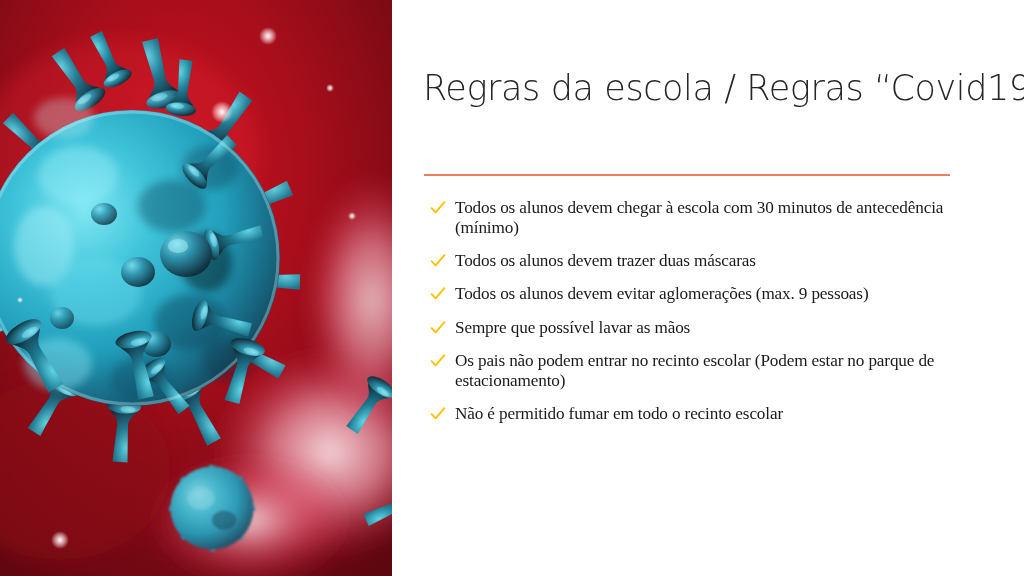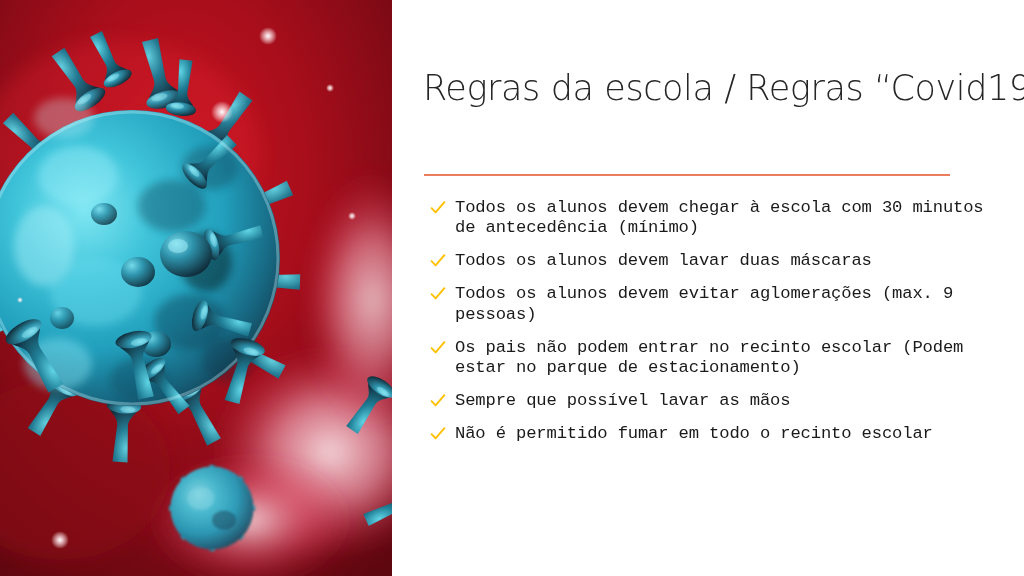--- a/index.html
+++ b/index.html
@@ -82,21 +82,21 @@
     list-style: none;
     margin: 0;
     padding: 0;
   }
 
   .bullet {
     position: relative;
     padding-left: 27px;
     margin-bottom: 13px;
     color: #1a1a1a;
-    font-family: Liberation Mono, monospace;
+    font-family: Liberation Serif, serif;
     font-size: 17.2px;
     font-weight: 400;
     line-height: 1.17;
     letter-spacing: -0.15px;
   }
 
   .bullet:last-child {
     margin-bottom: 10px;
   }
 
@@ -295,43 +295,43 @@
         <svg class="check-icon" viewBox="0 0 16 16">
           <path d="M1.6 8.2 L5.6 12.4 L14.4 2.2" fill="none" stroke="#FFC000" stroke-width="1.9" stroke-linecap="round" stroke-linejoin="round"></path>
         </svg>
         <span class="bullet-text">Todos os alunos devem chegar à escola com 30 minutos de antecedência (mínimo)</span>
       </li>
 
       <li class="bullet">
         <svg class="check-icon" viewBox="0 0 16 16">
           <path d="M1.6 8.2 L5.6 12.4 L14.4 2.2" fill="none" stroke="#FFC000" stroke-width="1.9" stroke-linecap="round" stroke-linejoin="round"></path>
         </svg>
-        <span class="bullet-text">Todos os alunos devem lavar duas máscaras</span>
+        <span class="bullet-text">Todos os alunos devem trazer duas máscaras</span>
       </li>
 
       <li class="bullet">
         <svg class="check-icon" viewBox="0 0 16 16">
           <path d="M1.6 8.2 L5.6 12.4 L14.4 2.2" fill="none" stroke="#FFC000" stroke-width="1.9" stroke-linecap="round" stroke-linejoin="round"></path>
         </svg>
         <span class="bullet-text">Todos os alunos devem evitar aglomerações (max. 9 pessoas)</span>
       </li>
 
 
       <li class="bullet">
         <svg class="check-icon" viewBox="0 0 16 16">
           <path d="M1.6 8.2 L5.6 12.4 L14.4 2.2" fill="none" stroke="#FFC000" stroke-width="1.9" stroke-linecap="round" stroke-linejoin="round"></path>
         </svg>
+        <span class="bullet-text">Sempre que possível lavar as mãos</span>
+      </li>
+
+      <li class="bullet">
+        <svg class="check-icon" viewBox="0 0 16 16">
+          <path d="M1.6 8.2 L5.6 12.4 L14.4 2.2" fill="none" stroke="#FFC000" stroke-width="1.9" stroke-linecap="round" stroke-linejoin="round"></path>
+        </svg>
         <span class="bullet-text">Os pais não podem entrar no recinto escolar (Podem estar no parque de estacionamento)</span>
-      </li>
-
-      <li class="bullet">
-        <svg class="check-icon" viewBox="0 0 16 16">
-          <path d="M1.6 8.2 L5.6 12.4 L14.4 2.2" fill="none" stroke="#FFC000" stroke-width="1.9" stroke-linecap="round" stroke-linejoin="round"></path>
-        </svg>
-        <span class="bullet-text">Sempre que possível lavar as mãos</span>
       </li>
 
       <li class="bullet">
         <svg class="check-icon" viewBox="0 0 16 16">
           <path d="M1.6 8.2 L5.6 12.4 L14.4 2.2" fill="none" stroke="#FFC000" stroke-width="1.9" stroke-linecap="round" stroke-linejoin="round"></path>
         </svg>
         <span class="bullet-text">Não é permitido fumar em todo o recinto escolar</span>
       </li>
 
     </ul>

